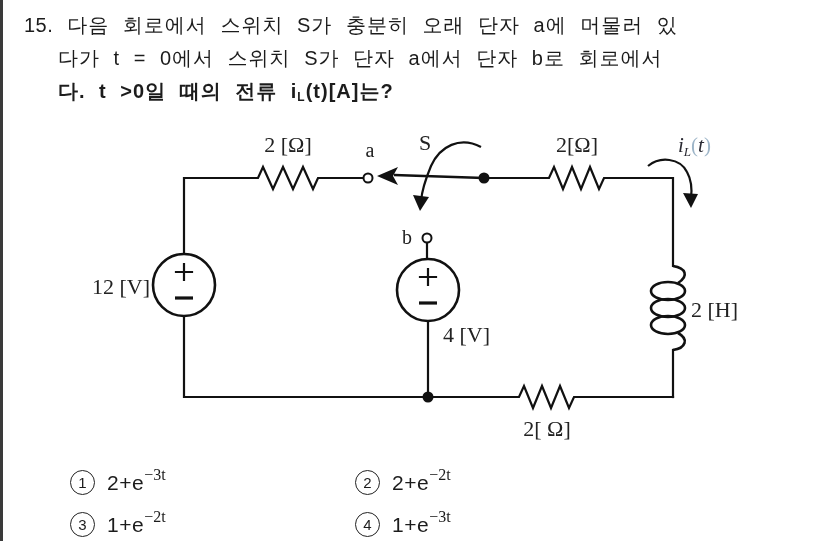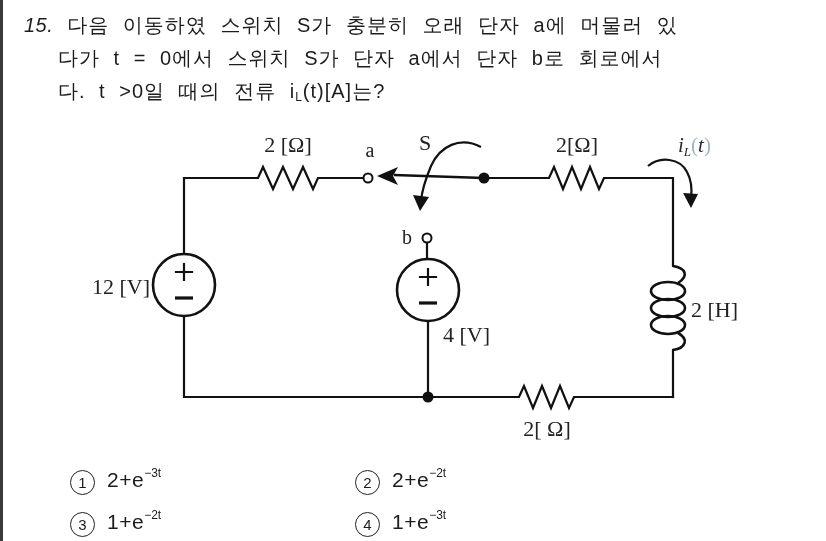--- a/index.html
+++ b/index.html
@@ -2,50 +2,50 @@
 <html><head>
 <meta charset="utf-8">
 <style>
   html,body{margin:0;padding:0;background:#ffffff;}
   body{width:826px;height:541px;position:relative;overflow:hidden;
        font-family:"Liberation Sans",sans-serif;color:#111;}
   .page-border-left{position:absolute;left:0;top:0;width:3px;height:541px;background:#3a3a3a;}
   
   .qline{position:absolute;font-size:20px;letter-spacing:1px;word-spacing:7px;
          color:#1c1c1c;white-space:nowrap;}
-  .qnum{margin-right:14px;letter-spacing:0.5px;font-style:italic;}
+  .qnum{margin-right:14px;letter-spacing:0.5px;}
   .qsub{font-size:12px;vertical-align:-3px;}
   
   .circuit{position:absolute;left:0;top:0;}
   .wire{stroke:#111;stroke-width:2.2;fill:none;stroke-linecap:square;}
   .thick{stroke:#111;stroke-width:2.6;fill:none;}
   .lbl-serif{font-family:"Liberation Serif",serif;font-size:22px;fill:#222;}
   .lbl-small{font-family:"Liberation Serif",serif;font-size:20px;fill:#222;}
   .ital{font-style:italic;}
   
   .choice{position:absolute;display:flex;align-items:flex-start;gap:12px;
           font-size:21px;color:#1c1c1c;}
   .cnum{width:23px;height:23px;border:1.6px solid #222;border-radius:50%;
         display:inline-flex;align-items:center;justify-content:center;
         font-size:15px;margin-top:2px;flex:0 0 auto;}
   .formula{letter-spacing:0.5px;}
-  .formula sup{font-size:12px;letter-spacing:0;position:relative;top:-2px;}
+  .formula sup{font-size:16px;letter-spacing:0;position:relative;top:-2px;font-family:Liberation Serif, serif;}
 </style>
 </head>
 <body>
 
 <div class="page-border-left"></div>
 
 <div class="qline" style="left:24px;top:12px;">
-  <span class="qnum">15.</span><span>다음 이동하였 스위치 S가 충분히 오래 단자 a에 머물러 있</span>
+  <span class="qnum">15.</span><span>다음 회로에서 스위치 S가 충분히 오래 단자 a에 머물러 있</span>
 </div>
 <div class="qline" style="left:58px;top:45px;">
   <span>다가 t = 0에서 스위치 S가 단자 a에서 단자 b로 회로에서</span>
 </div>
-<div class="qline" style="left:58px;top:78px;">
+<div class="qline" style="left:58px;top:78px;font-weight:bold;">
   <span>다. t &gt;0일 때의 전류 i</span><sub class="qsub">L</sub><span>(t)[A]는?</span>
 </div>
 
 <svg class="circuit" width="826" height="541" viewBox="0 0 826 541">
 
   <path class="wire" d="M184,254 L184,178 L253,178"></path>
   <path class="wire" d="M323,178 L362,178"></path>
   <path class="wire" d="M484,178 L545,178 M608,178 L673,178 L673,266"></path>
   <path class="wire" d="M673,350 L673,397"></path>
   <path class="wire" d="M184,316 L184,397 L515,397 M578,397 L673,397"></path>

